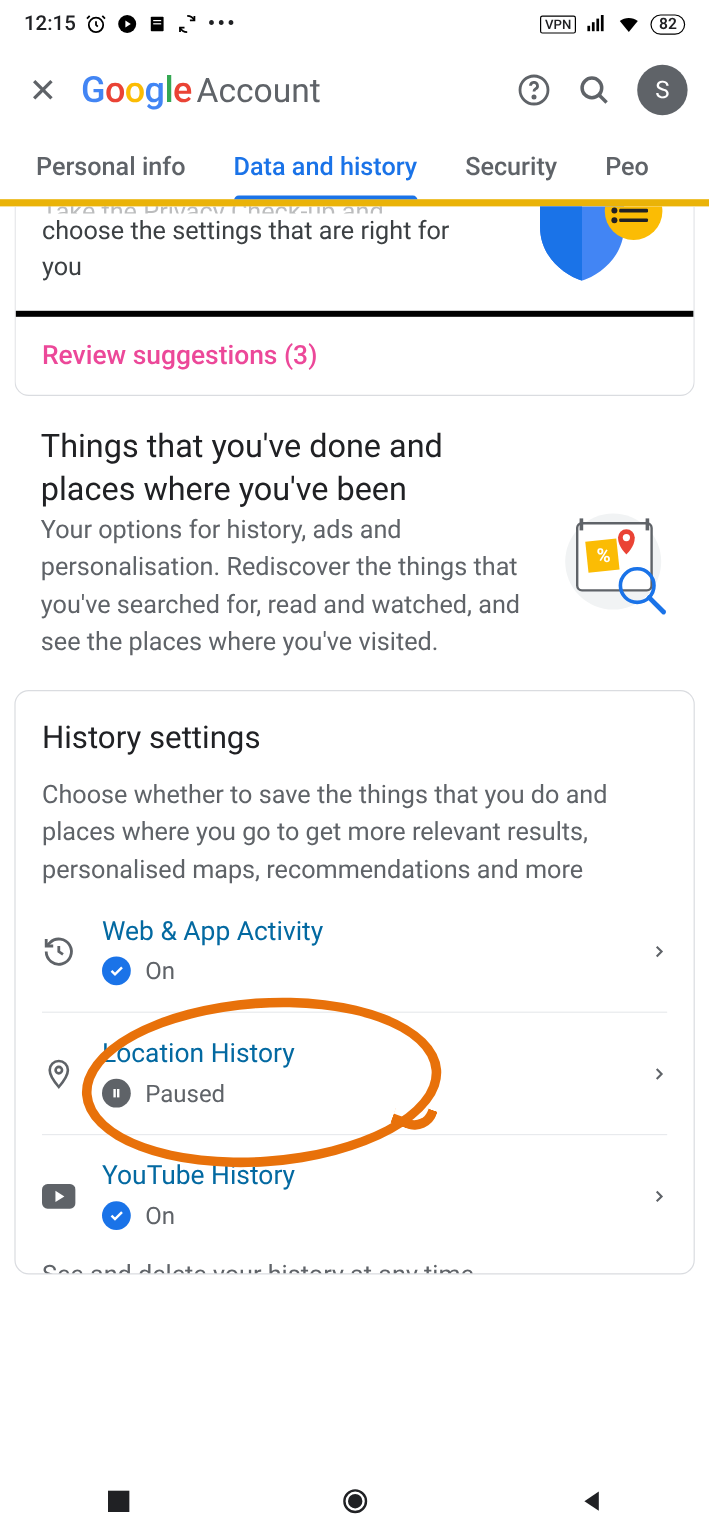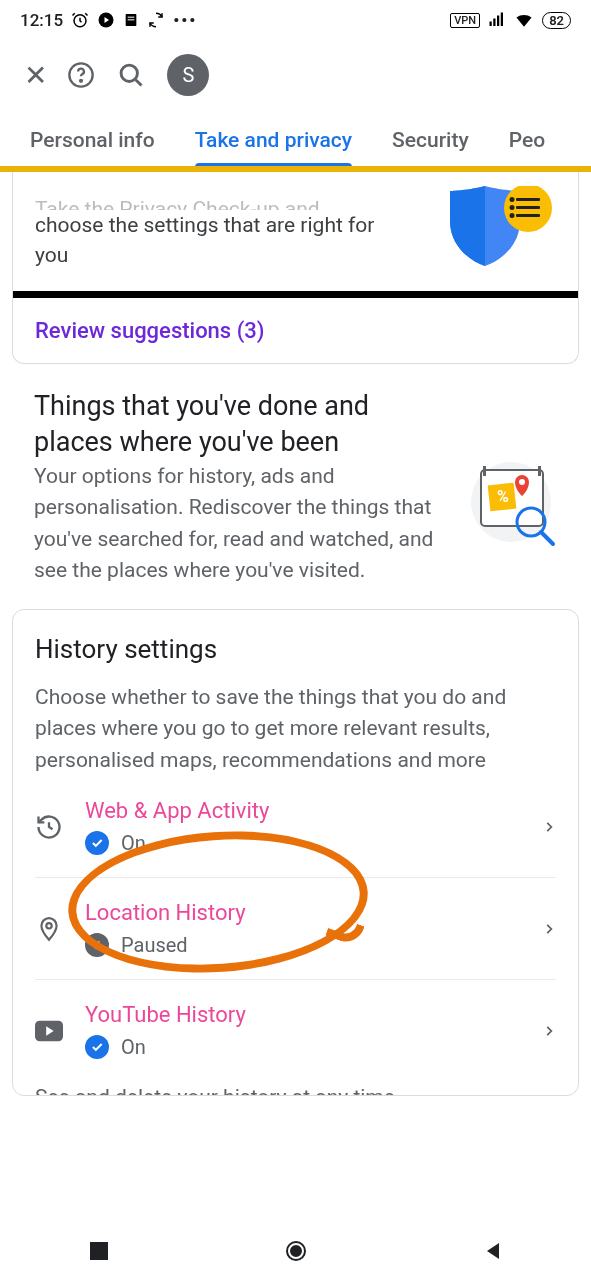--- a/index.html
+++ b/index.html
@@ -54,44 +54,44 @@
   .tab { padding-bottom:14px; cursor:pointer; position:relative;}
   .tab.active { color:#1a73e8; }
   .tab.active::after {
     content:''; position:absolute; left:0; right:0; bottom:-1px; height:4px; background:#1a73e8; border-radius:4px 4px 0 0;
   }
   
   .content { padding:0 12px; }
   .card {
     border:1px solid #dadce0; border-radius:12px; margin-top:0; overflow:hidden;
   }
-  .checkup-body { padding:0 22px 20px 22px; font-size:21px; color:#3c4043; line-height:1.45; position:relative;margin-top:32px;}
+  .checkup-body { padding:0 22px 20px 22px; font-size:21px; color:#3c4043; line-height:1.45; position:relative;}
   .cut-text { color:#3c4043; margin-top:-10px;}
   .checkup-img { position:absolute; right:18px; top:-8px; }
-  .review-row { border-top:7px solid #000000; padding:20px 22px; color:#6d28d9; font-size:22px; font-weight:500; cursor:pointer;}
+  .review-row { border-top:5px solid #000000; padding:20px 22px; color:#ec4899; font-size:22px; font-weight:500; cursor:pointer;}
   .section {
     padding:24px 22px 8px 22px;
     position:relative;
   }
   .section h2 { font-size:27px; font-weight:400; color:#202124; line-height:1.35; max-width:400px;}
   .section p { font-size:21px; color:#5f6368; line-height:1.5; max-width:420px;}
   .section-illus { position:absolute; right:20px; top:96px; }
   .history-card {
     border:1px solid #dadce0; border-radius:12px; margin-top:14px; padding:24px 22px 0 22px;
   }
   .history-card h3 { font-size:26px; font-weight:400; color:#202124;}
   .history-card > p { font-size:21px; color:#5f6368; margin-top:18px; line-height:1.5;}
   .setting-row {
     display:flex; align-items:center; gap:22px; padding:22px 0; border-bottom:1px solid #e8eaed;
     cursor:pointer; position:relative;
   }
   .setting-row:last-of-type { border-bottom:none;}
   .row-icon { width:28px; color:#5f6368; flex-shrink:0; display:flex; justify-content:center;}
   .row-body { flex-grow:1; }
-  .row-title { font-size:22px; color:#ec4899; }
+  .row-title { font-size:22px; color:#0369a1; }
   .row-status { display:flex; align-items:center; gap:12px; margin-top:8px; font-size:20px; color:#5f6368;}
   .badge { width:24px; height:24px; border-radius:50%; display:flex; align-items:center; justify-content:center; flex-shrink:0;}
   .badge-on { background:#1a73e8; }
   .badge-pause { background:#5f6368; }
   .chev { color:#5f6368; font-size:20px;}
   .cutoff-text { font-size:21px; color:#5f6368; padding:4px 0 0 0; overflow:hidden; height:14px;}
   
   .annotation-circle {
     position:absolute; left:68px; top:832px; width:300px; height:140px;
     border:8px solid #e8710a; border-radius:50%; pointer-events:none;
@@ -157,20 +157,24 @@
         <svg width="20" height="20" viewBox="0 0 24 24" fill="#000">
           <path d="M12 20l9-11c-5-4-13-4-18 0l9 11z"></path>
         </svg>
       </span>
     <span class="battery-pill">82</span>
   </div>
 </div>
 
 <div class="app-header">
   <span class="close-x">✕</span>
+  <div class="logo-wrap">
+    <span class="g-logo"><span class="g-B">G</span><span class="g-R">o</span><span class="g-Y">o</span><span class="g-B">g</span><span class="g-G">l</span><span class="g-R">e</span></span>
+    <span class="acct">Account</span>
+  </div>
   <div class="header-icons">
     <span class="hdr-icon">
         <svg width="28" height="28" viewBox="0 0 24 24" fill="none" stroke="#5f6368" stroke-width="2">
           <circle cx="12" cy="12" r="10"></circle>
           <path d="M9.5 9a2.5 2.5 0 1 1 3.5 2.3c-.8.4-1 1-1 1.7"></path>
           <circle cx="12" cy="17" r="0.8" fill="#5f6368"></circle>
         </svg>
       </span>
     <span class="hdr-icon">
         <svg width="28" height="28" viewBox="0 0 24 24" fill="none" stroke="#5f6368" stroke-width="2.5">
@@ -179,21 +183,21 @@
         </svg>
       </span>
     <div class="avatar-circle">
         <span>S</span>
       </div>
   </div>
 </div>
 
 <div class="tabs-row">
   <div class="tab">Personal info</div>
-  <div class="tab active">Take and privacy</div>
+  <div class="tab active">Data and history</div>
   <div class="tab">Security</div>
   <div class="tab">Peo</div>
 </div>
 
 <div class="content">
 
   <div class="card" style="border-top:none; border-radius:0 0 12px 12px;">
     <div class="checkup-body">
       <div class="cut-text" style="opacity:0.35; overflow:hidden; height:16px; white-space:nowrap;">Take the Privacy Check-up and</div>
       <div style="max-width:360px;">choose the settings that are right for you</div>

